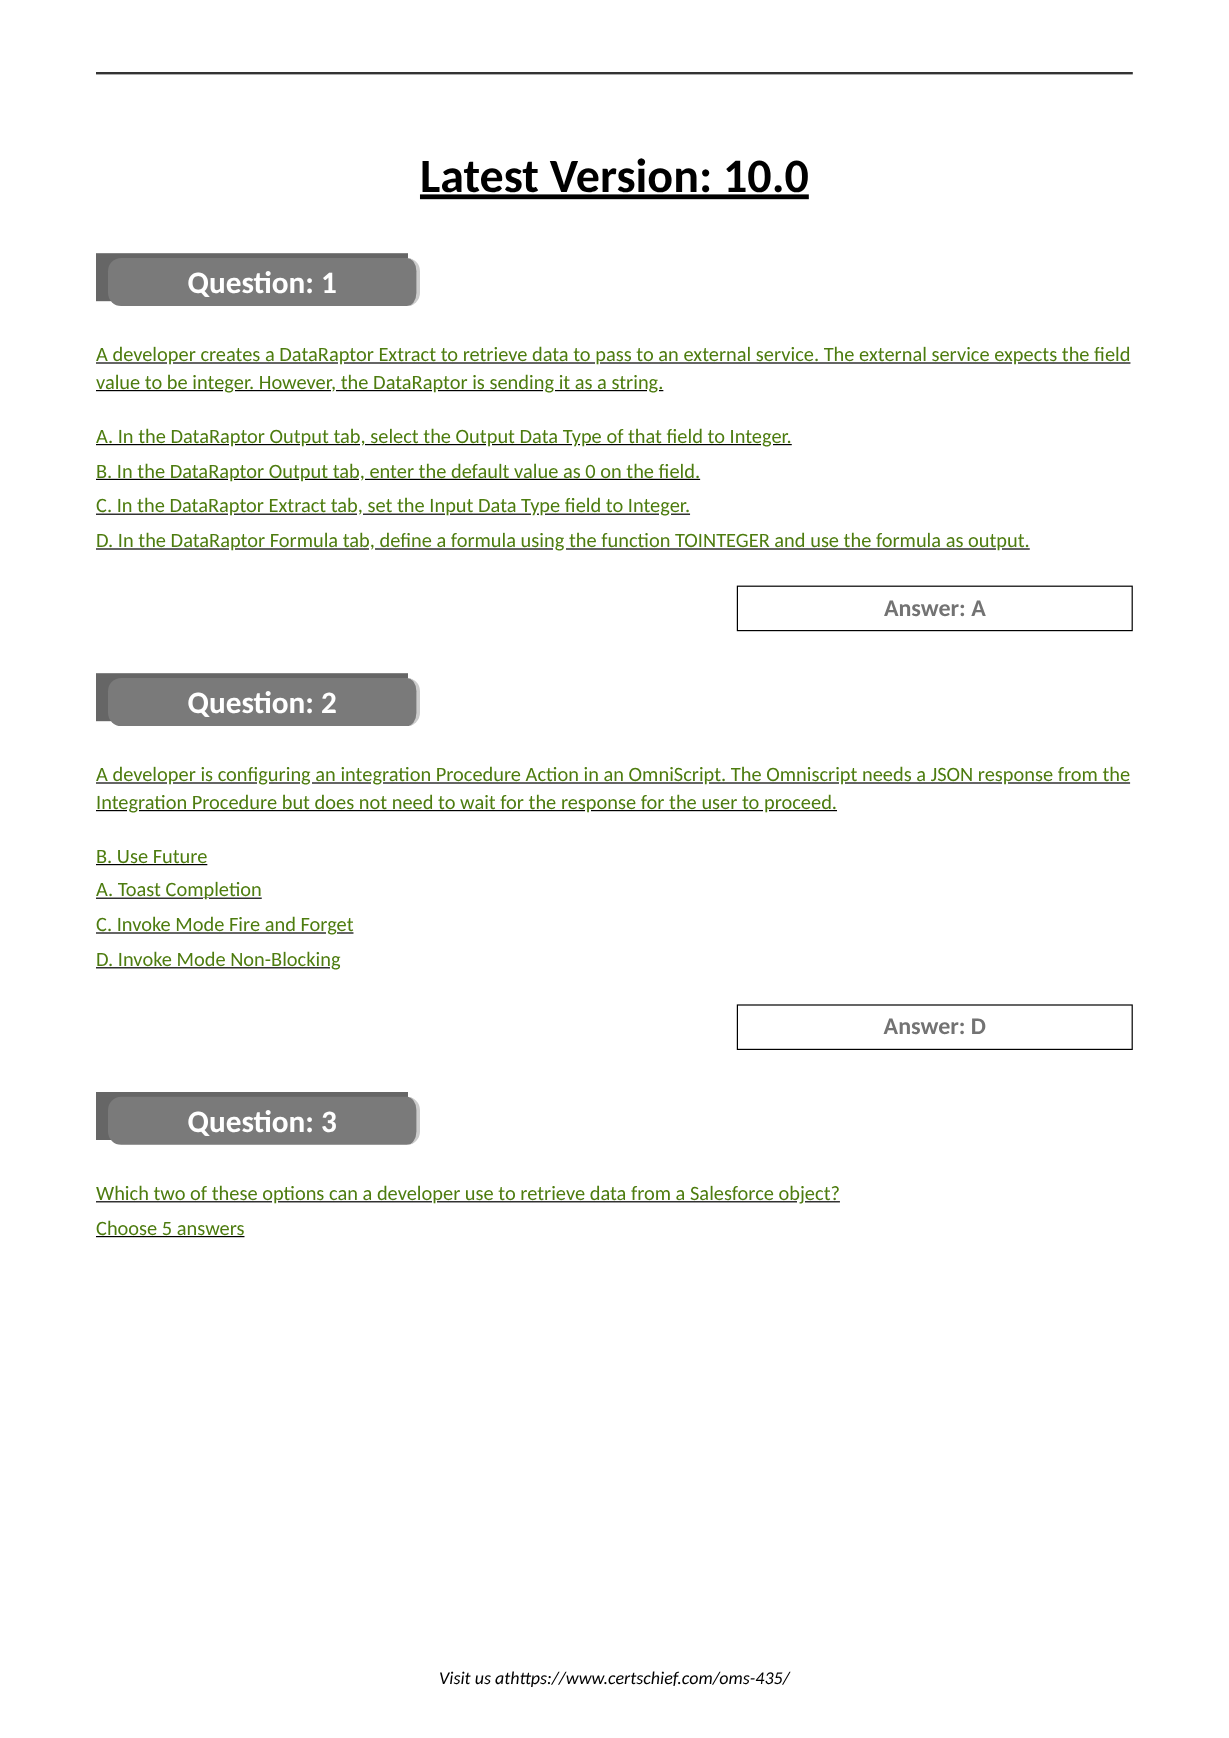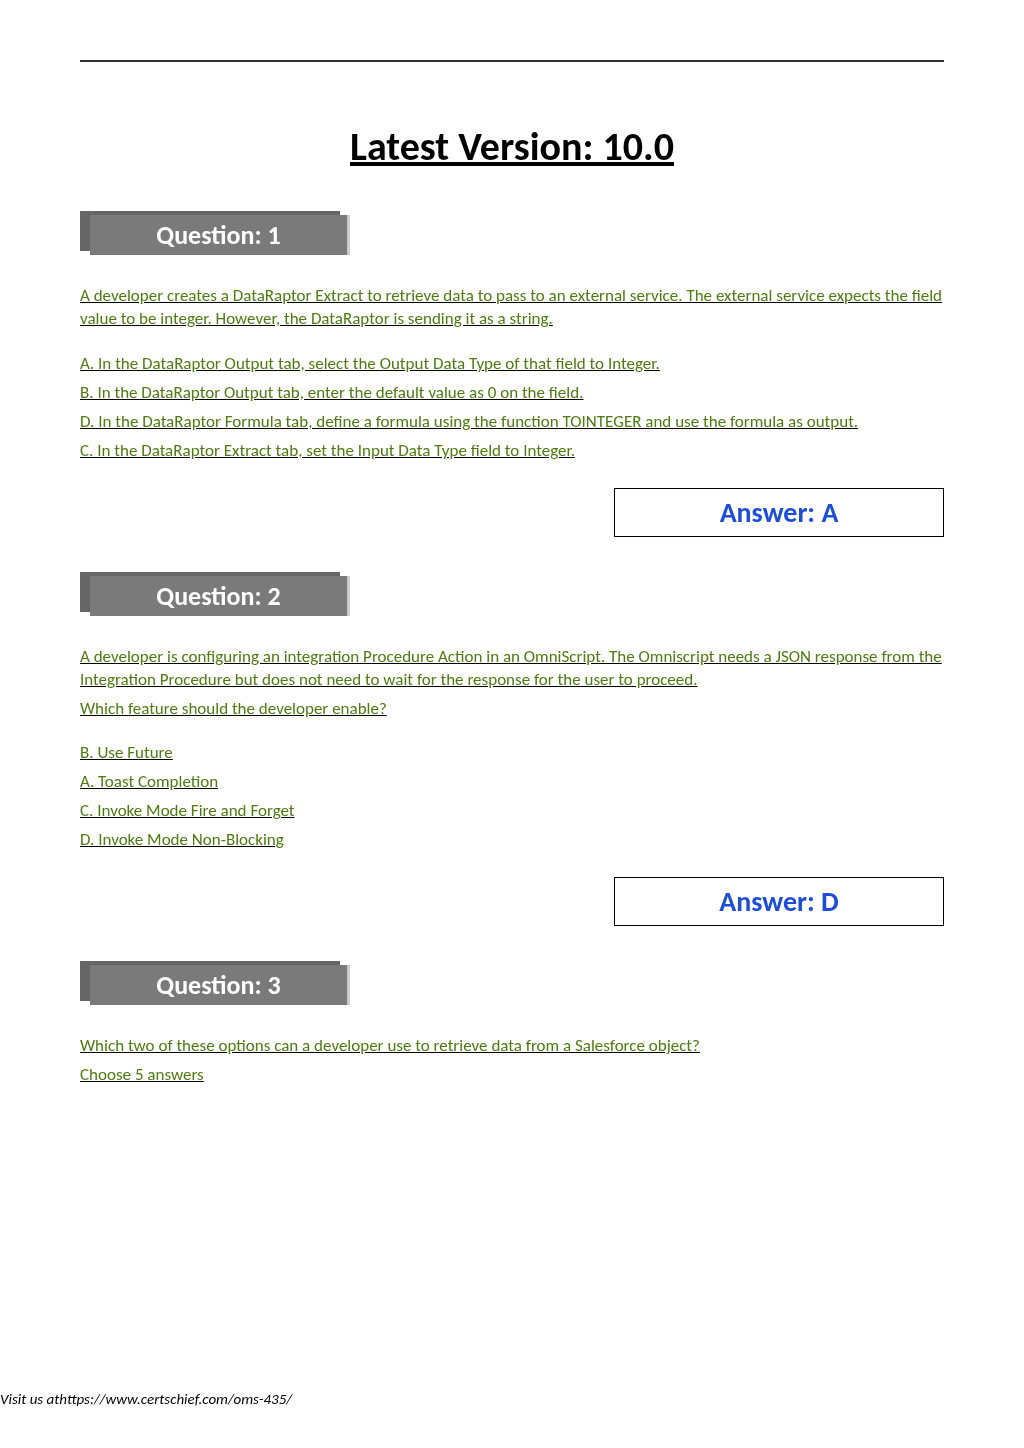--- a/index.html
+++ b/index.html
@@ -2,65 +2,64 @@
 <html><head>
 <meta charset="utf-8">
 <style>
   * { box-sizing: border-box; margin: 0; padding: 0; }
   html, body { width: 1024px; height: 1448px; background: #fff; font-family: Calibri, Arial, sans-serif; }
   .page { width: 1024px; height: 1448px; position: relative; padding: 40px 80px 60px 80px; text-decoration: underline; }
   .top-rule { border-top: 2px solid #333; margin-top: 20px; margin-bottom: 60px; }
   .version-title { text-align: center; font-size: 40px; font-weight: bold; color: #000; margin-bottom: 40px; }
   .question-header-wrap { position: relative; margin-bottom: 30px; height: 44px; }
   .shadow-bar { position: absolute; left: 0; top: 0; width: 260px; height: 40px; background: #666; }
-  .question-bar { position: absolute; left: 10px; top: 4px; width: 260px; height: 40px; background: #7a7a7a; border-right: 3px solid #ccc; color: #fff; font-size: 26px; font-weight: bold; display: flex; align-items: center; justify-content: center; }
+  .question-bar { position: absolute; left: 10px; top: 4px; width: 260px; height: 40px; background: #7a7a7a; border-right: 3px solid #ccc; color: #fff; font-size: 26px; font-weight: bold; display: flex; align-items: center; justify-content: center; border-radius: 11px; }
   .body-text { font-size: 17px; line-height: 1.35; color: #4d7c0f; margin-bottom: 6px; }
   .para { margin-bottom: 22px; }
   .options { margin-bottom: 25px; }
   .answer-box { float: right; border: 1.5px solid #000; padding: 6px 20px; min-width: 330px; text-align: center; }
-  .answer-text { font-size: 28px; font-weight: bold; color: #1d4ed8; }
+  .answer-text { font-size: 20px; font-weight: bold; color: #737373; }
   .clear { clear: both; }
   .answer-wrap { margin-bottom: 35px; }
-  .footer { position: absolute; bottom: 40px; left: 0; width: 100%; text-align: left; font-style: italic; font-size: 15px; color: #000; }
+  .footer { position: absolute; bottom: 40px; left: 0; width: 100%; text-align: center; font-style: italic; font-size: 15px; color: #000; }
 </style>
 </head>
 <body>
 
 <div class="page">
   <div class="top-rule"></div>
 
   <h1 class="version-title">Latest Version: 10.0</h1>
 
   <div class="question-header-wrap">
     <div class="shadow-bar"></div>
     <div class="question-bar">Question: 1</div>
   </div>
   <div class="para">
     <div class="body-text">A developer creates a DataRaptor Extract to retrieve data to pass to an external service. The external service expects the field value to be integer. However, the DataRaptor is sending it as a string.</div>
   </div>
   <div class="options">
     <div class="body-text">A. In the DataRaptor Output tab, select the Output Data Type of that field to Integer.</div>
     <div class="body-text">B. In the DataRaptor Output tab, enter the default value as 0 on the field.</div>
+    <div class="body-text">C. In the DataRaptor Extract tab, set the Input Data Type field to Integer.</div>
     <div class="body-text">D. In the DataRaptor Formula tab, define a formula using the function TOINTEGER and use the formula as output.</div>
-    <div class="body-text">C. In the DataRaptor Extract tab, set the Input Data Type field to Integer.</div>
   </div>
   <div class="answer-wrap">
     <div class="answer-box">
       <span class="answer-text">Answer: A</span>
     </div>
     <div class="clear"></div>
   </div>
 
   <div class="question-header-wrap">
     <div class="shadow-bar"></div>
     <div class="question-bar">Question: 2</div>
   </div>
   <div class="para">
     <div class="body-text">A developer is configuring an integration Procedure Action in an OmniScript. The Omniscript needs a JSON response from the Integration Procedure but does not need to wait for the response for the user to proceed.</div>
-    <div class="body-text">Which feature should the developer enable?</div>
   </div>
   <div class="options">
     <div class="body-text">B. Use Future</div>
     <div class="body-text">A. Toast Completion</div>
     <div class="body-text">C. Invoke Mode Fire and Forget</div>
     <div class="body-text">D. Invoke Mode Non-Blocking</div>
   </div>
   <div class="answer-wrap">
     <div class="answer-box">
       <span class="answer-text">Answer: D</span>

